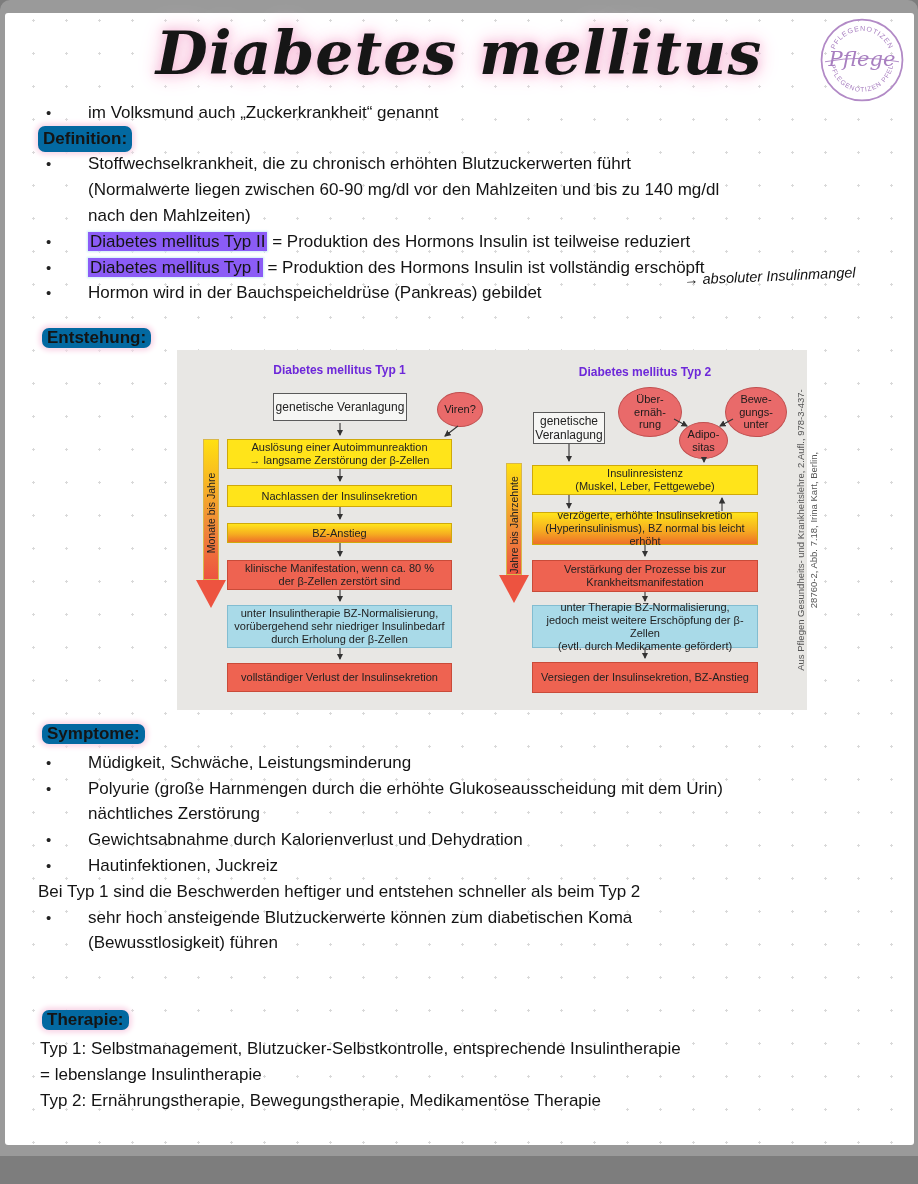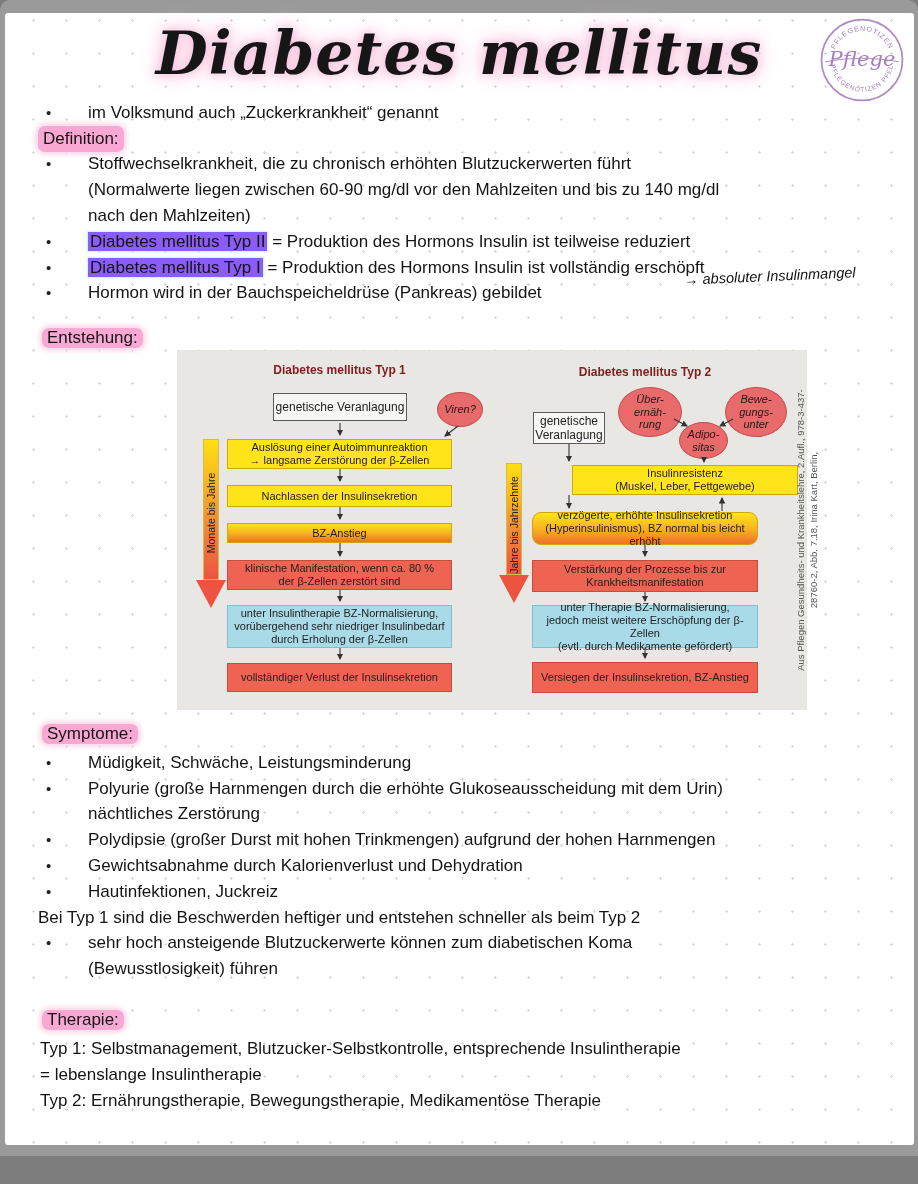--- a/index.html
+++ b/index.html
@@ -20,45 +20,45 @@
     text-shadow:0 0 10px #f7bdda, 0 0 18px #f9cce2, 0 0 26px #fad9ea;
   }
   .logo { position:absolute; left:818px; top:16px; width:88px; height:88px; }
   
   .hand { font-family:"Liberation Sans", sans-serif; color:#141414; font-size:17px; }
   .rows { position:absolute; left:38px; width:845px; }
   .row { display:grid; grid-template-columns:50px 1fr; height:25.8px; align-items:center; }
   .row .b::before { content:"•"; font-size:15px; color:#222; padding-left:8px; }
   .row.fullrow { display:block; line-height:25.8px; }
   .hl-pink {
-    display:inline-block; background:#f9a8d4; box-shadow:0 0 5px 3px #f9d9e9;
-    border-radius:7px; padding:0 5px; font-weight:normal;
+    display:inline-block; background:#0369a1; box-shadow:0 0 5px 3px #f9d9e9;
+    border-radius:7px; padding:0 5px; font-weight:bold;
   }
   .hl-blue { background:#8b5cf6; box-shadow:0 0 2px 1px #cdeef6; padding:0 2px; }
   .heading { position:absolute; left:42px; font-size:17px; }
   .annotation {
     position:absolute; left:684px; top:268px; font-size:14.5px; font-style:italic;
     transform:rotate(-2.5deg); color:#101010; white-space:nowrap;
   }
   
   .diagram { position:absolute; left:177px; top:350px; width:630px; height:360px; background:#e8e7e4; }
-  .dtitle { position:absolute; text-align:center; font-weight:bold; font-size:12px; color:#7f1d1d; }
+  .dtitle { position:absolute; text-align:center; font-weight:bold; font-size:12px; color:#6d28d9; }
   .fbox {
     position:absolute; display:flex; flex-direction:column; justify-content:center;
     text-align:center; font-size:11px; line-height:13px; color:#222; border:1px solid;
   }
   .fy { background:#ffe41a; border-color:#cfa90a; }
   .fg { background:linear-gradient(180deg,#ffe41a 0%,#f6ae20 55%,#ee7029 100%); border-color:#cfa90a; }
   .fr { background:#ee6351; border-color:#c94b39; }
   .fb { background:#a9dae8; border-color:#82bdd1; }
   .fw { background:#f6f6f4; border-color:#5a5a5a; font-weight:normal; font-size:12px; line-height:14px; }
   .bubble {
     position:absolute; display:flex; flex-direction:column; justify-content:center;
     text-align:center; font-size:11px; line-height:12.5px; color:#1a1a1a;
-    background:#e96a6a; border:1px solid #c05050; border-radius:50%;font-style:italic;
+    background:#e96a6a; border:1px solid #c05050; border-radius:50%;
   }
   .connectors { position:absolute; left:0; top:0; pointer-events:none; }
   .tl { position:absolute; width:30px; }
   .tl .tail { position:absolute; left:7px; top:0; width:16px; background:linear-gradient(180deg,#ffe010,#f08c38 60%,#ed5340); border:0.5px solid #d9b84a; }
   .tl .head { position:absolute; left:0; width:0; height:0; border-left:15px solid transparent; border-right:15px solid transparent; border-top:28px solid #ed5340; }
   .tl .lbl {
     position:absolute; left:15px; top:44%; transform:translate(-50%,-50%) rotate(-90deg);
     white-space:nowrap; font-size:10.5px; color:#222;
   }
   .credit { position:absolute; left:794px; top:350px; width:34px; height:360px; }
@@ -178,25 +178,25 @@
     </div>
     <div class="bubble" style="left:548px; top:37px; width:62px; height:50px;">
       <div>Bewe-</div>
       <div>gungs-</div>
       <div>unter</div>
     </div>
     <div class="bubble" style="left:502px; top:72px; width:49px; height:37px;">
       <div>Adipo-</div>
       <div>sitas</div>
     </div>
-    <div class="fbox fy" style="left:355px; top:115px; width:226px; height:30px;margin-left:40px;">
+    <div class="fbox fy" style="left:355px; top:115px; width:226px; height:30px;">
       <div>Insulinresistenz</div>
       <div>(Muskel, Leber, Fettgewebe)</div>
     </div>
-    <div class="fbox fg" style="left:355px; top:162px; width:226px; height:33px;border-radius:9px;">
+    <div class="fbox fg" style="left:355px; top:162px; width:226px; height:33px;">
       <div>verzögerte, erhöhte Insulinsekretion</div>
       <div>(Hyperinsulinismus), BZ normal bis leicht erhöht</div>
     </div>
     <div class="fbox fr" style="left:355px; top:210px; width:226px; height:32px;">
       <div>Verstärkung der Prozesse bis zur</div>
       <div>Krankheitsmanifestation</div>
     </div>
     <div class="fbox fb" style="left:355px; top:255px; width:226px; height:43px;">
       <div>unter Therapie BZ-Normalisierung,</div>
       <div>jedoch meist weitere Erschöpfung der β-Zellen</div>
@@ -256,24 +256,20 @@
     <div class="row">
         <span class="b"></span>
         <span>Polyurie (große Harnmengen durch die erhöhte Glukoseausscheidung mit dem Urin)</span>
       </div>
     <div class="row">
         <span></span>
         <span>nächtliches Zerstörung</span>
       </div>
     <div class="row">
         <span class="b"></span>
-        <span>Polydipsie (großer Durst mit hohen Trinkmengen) aufgrund der hohen Harnmengen</span>
-      </div>
-    <div class="row">
-        <span class="b"></span>
         <span>Gewichtsabnahme durch Kalorienverlust und Dehydration</span>
       </div>
     <div class="row">
         <span class="b"></span>
         <span>Hautinfektionen, Juckreiz</span>
       </div>
     <div class="row fullrow"><span>Bei Typ 1 sind die Beschwerden heftiger und entstehen schneller als beim Typ 2</span></div>
     <div class="row">
         <span class="b"></span>
         <span>sehr hoch ansteigende Blutzuckerwerte können zum diabetischen Koma</span>

